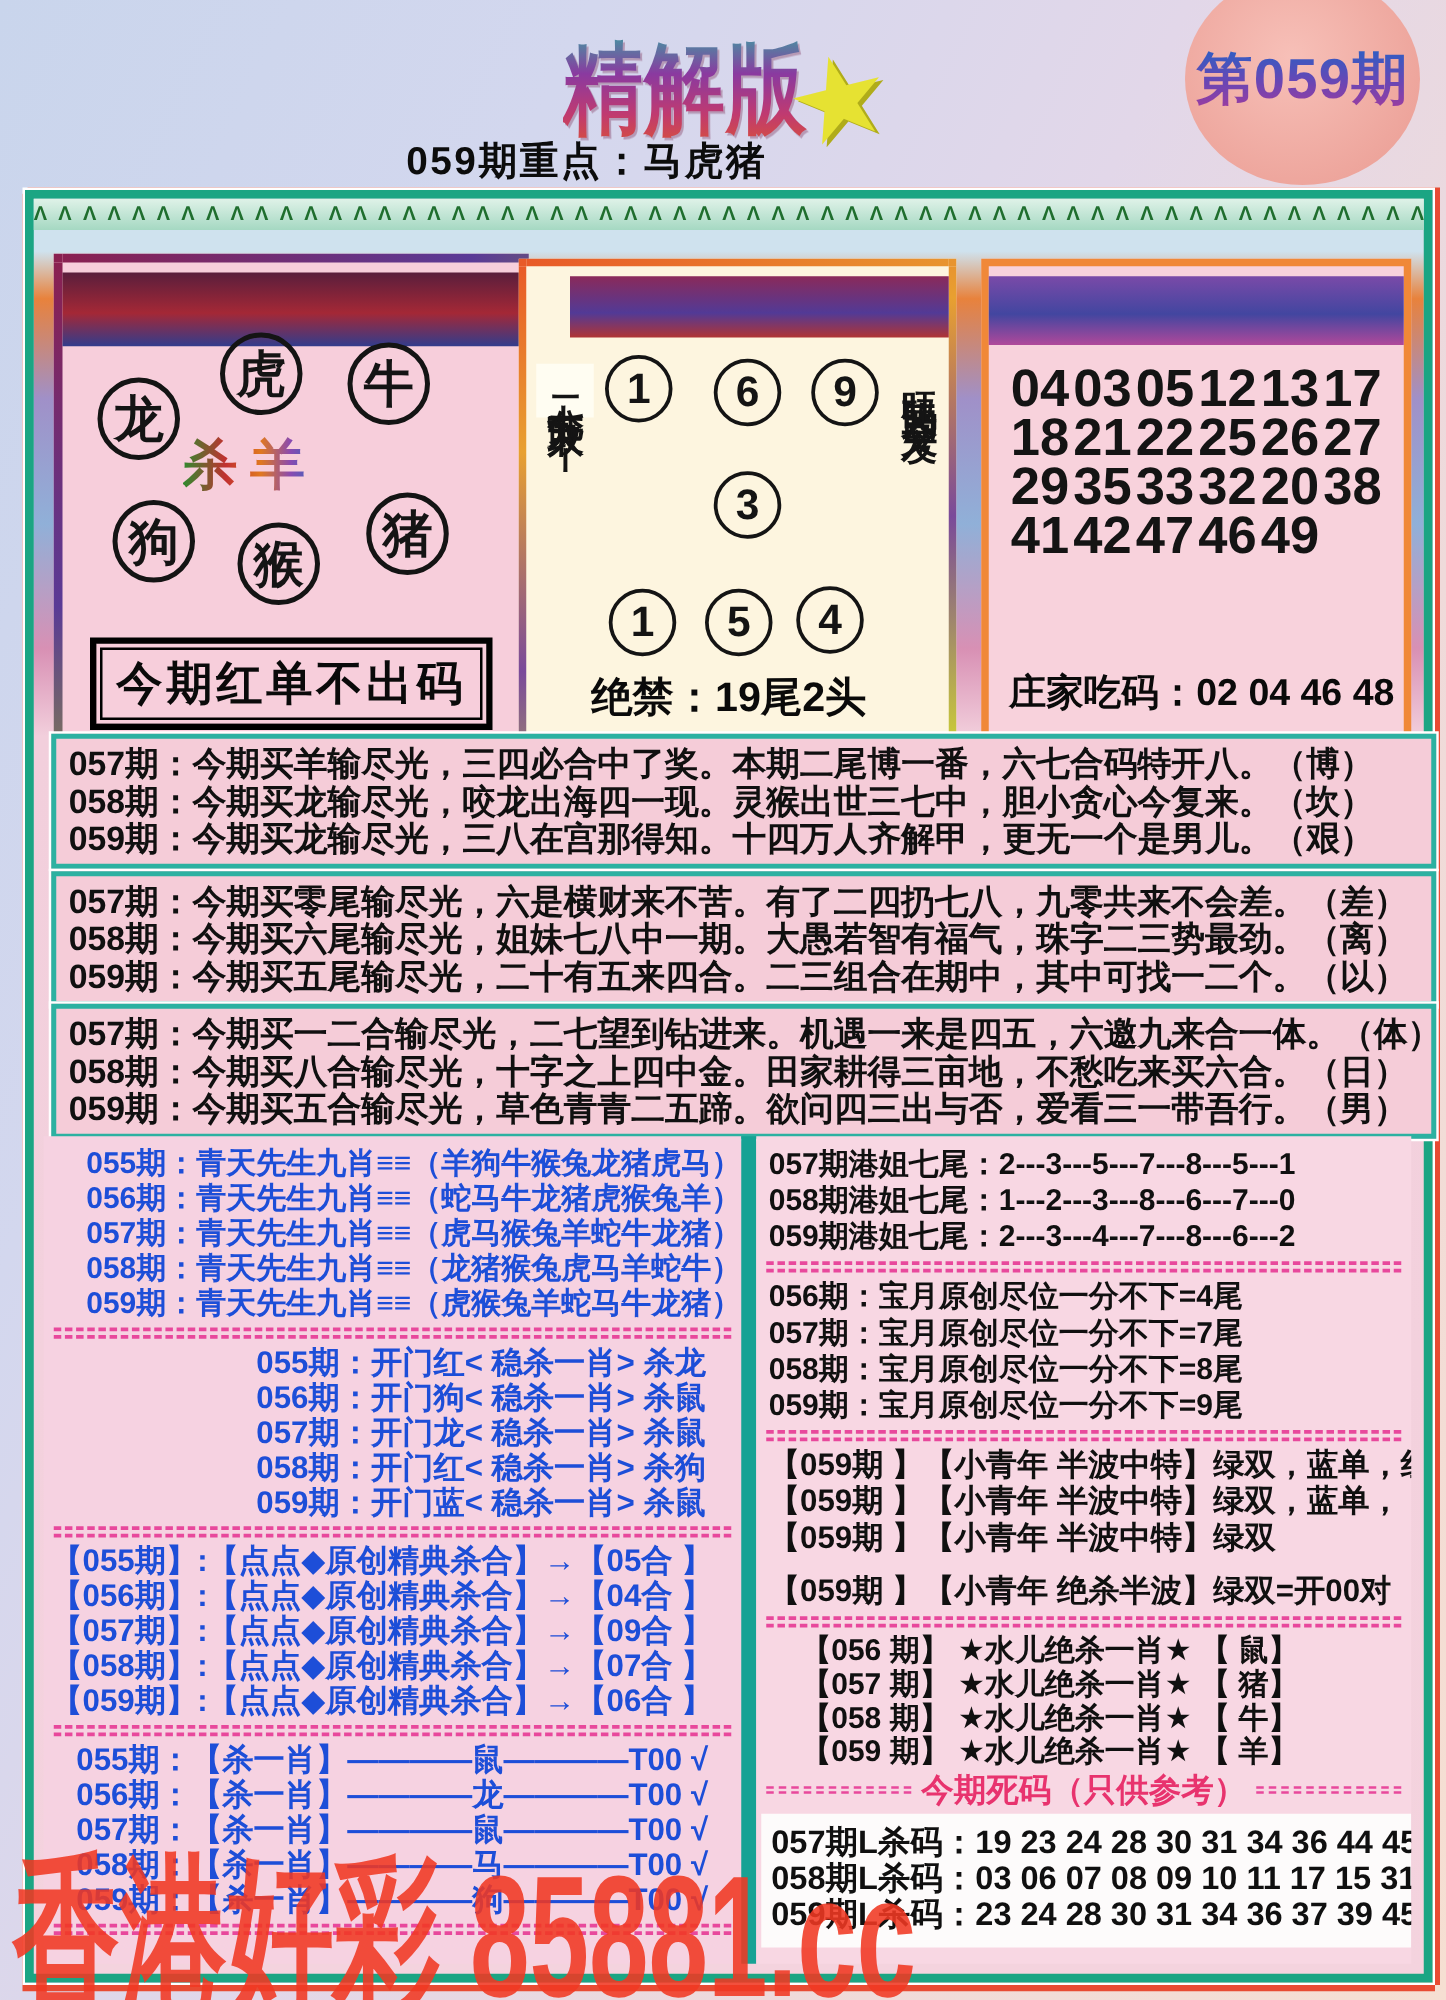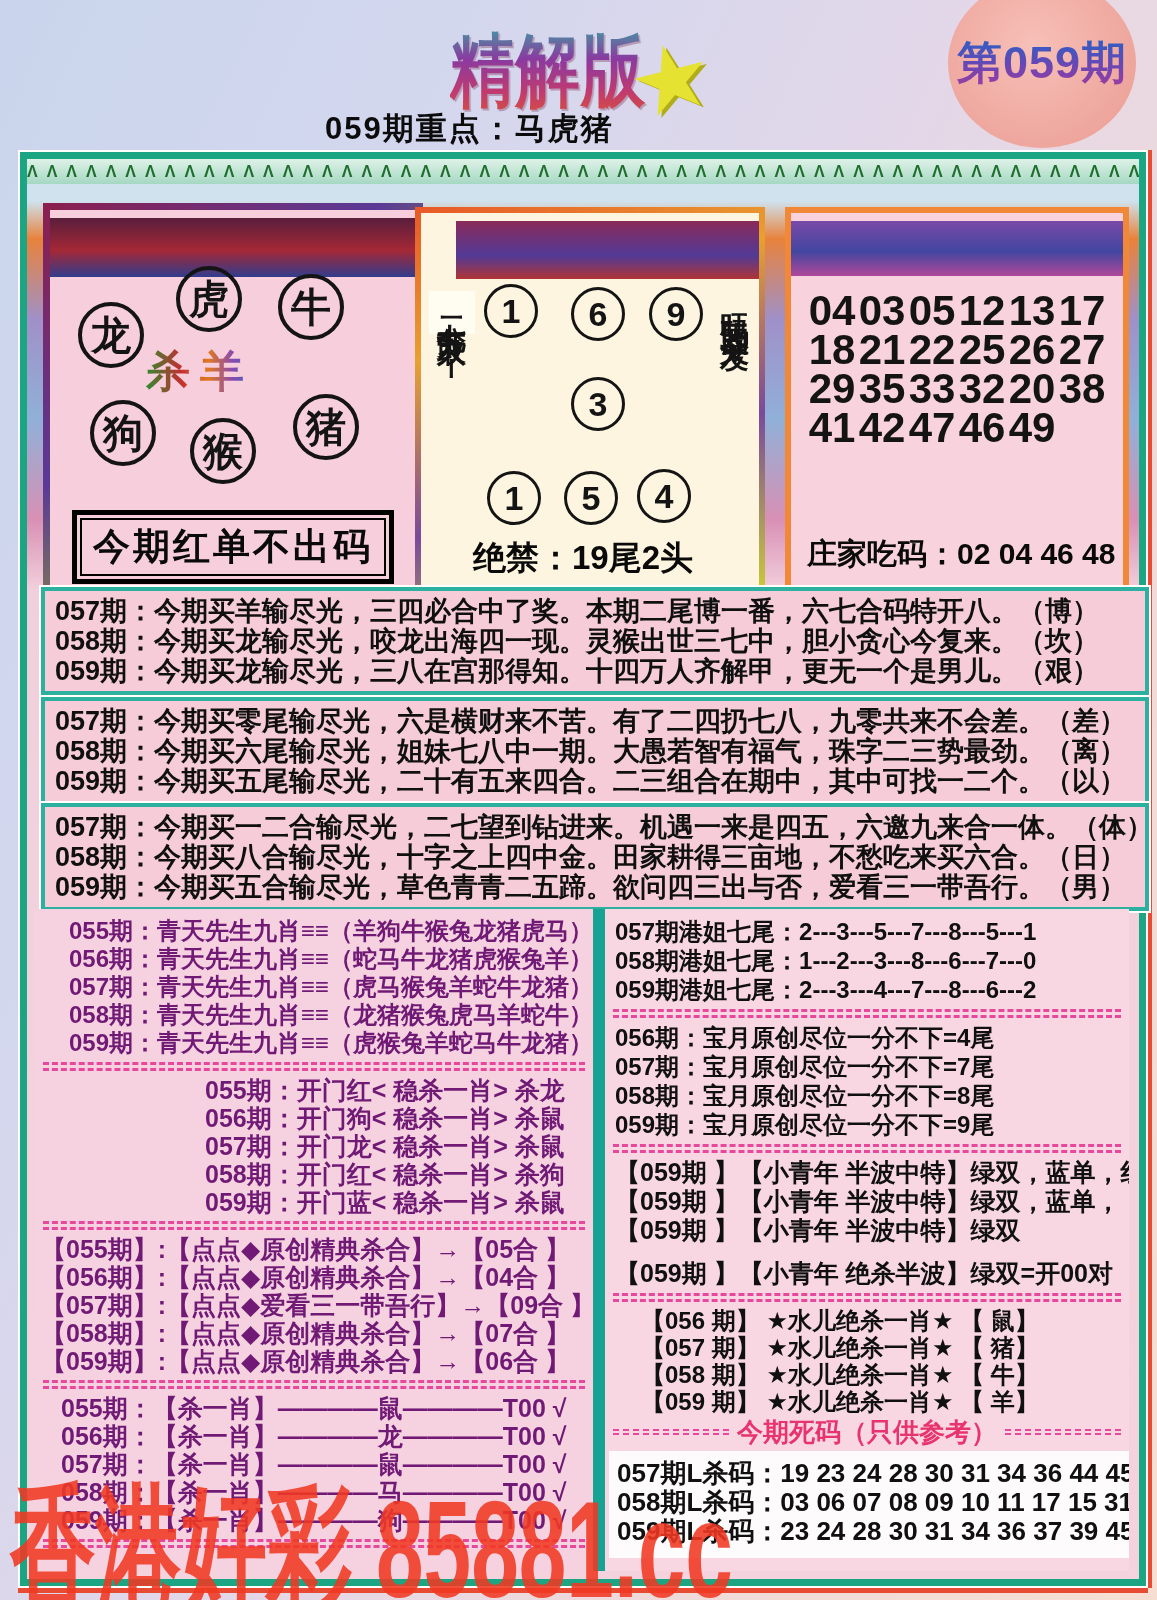--- a/index.html
+++ b/index.html
@@ -42,21 +42,21 @@
   .zc3{left:40px;top:190px;} .zc4{left:140px;top:208px;} .zc5{left:243px;top:184px;}
   .kill{position:absolute;left:96px;top:132px;font-size:44px;font-weight:bold;letter-spacing:10px;
     background:linear-gradient(90deg,#2e8b2e 0%,#c23030 32%,#e07820 58%,#8a4ab0 80%,#2e6ac0 100%);
     -webkit-background-clip:text;background-clip:text;color:transparent;}
   .zfooter{position:absolute;left:22px;right:22px;top:300px;border:5px solid #000;
     box-shadow:inset 0 0 0 3px #f7cedb,inset 0 0 0 5px #000;
     padding:7px 0;text-align:center;font-size:37px;font-weight:bold;letter-spacing:3px;color:#0a0a0a;}
   
   .tbox{position:absolute;left:388px;top:48px;width:338px;height:374px;background:#fdf5df;
     border:6px solid;border-image:linear-gradient(160deg,#e85a28,#e8a030 30%,#7a4a9a 65%,#c8c83a) 1;}
-  .t-tail{margin-top:8px;font-size:43px;letter-spacing:8px;
+  .t-tail{margin-top:8px;font-size:36px;letter-spacing:8px;
     background:linear-gradient(180deg,#8a2a5a,#523a96 60%,#b03434);margin-left:35px;}
   .vstrip{position:absolute;writing-mode:vertical-rl;text-orientation:upright;
     font-size:29px;font-weight:bold;color:#141414;letter-spacing:5px;}
   .vleft{left:8px;top:78px;background:#fffdf2;padding:4px 3px;}
   .vright{right:4px;top:78px;}
   .tcircle{position:absolute;width:48px;height:48px;border:3px solid #141414;border-radius:50%;
     display:flex;align-items:center;justify-content:center;font-size:34px;font-weight:bold;color:#141414;}
   .tc0{left:63px;top:71px;} .tc1{left:150px;top:74px;} .tc2{left:228px;top:74px;}
   .tc3{left:150px;top:164px;} .tc4{left:66px;top:258px;} .tc5{left:143px;top:258px;} .tc6{left:216px;top:256px;}
   .tfooter{position:absolute;left:52px;bottom:6px;font-size:33px;font-weight:bold;color:#0a0a0a;margin-top:33px;}
@@ -70,21 +70,21 @@
   
   .verse{position:absolute;left:14px;width:1080px;background:#f5ccd8;border:4px solid #2cb1a1;
     box-shadow:0 0 0 2px #ffffff;padding:5px 10px;}
   .v1{top:428px;} .v2{top:538px;} .v3{top:644px;}
   .verse .line{font-size:27px;font-weight:600;line-height:30px;color:#101010;white-space:nowrap;}
   
   .bottom{position:absolute;left:8px;top:750px;width:1094px;height:662px;display:flex;}
   .lcol{width:558px;background:#f6d2e1;padding-top:8px;overflow:hidden;}
   .vdiv{width:12px;background:#17a294;}
   .rcol{flex:1;background:#f8d7e3;padding-top:8px;overflow:hidden;}
-  .l-line{font-size:24px;font-weight:600;line-height:28px;white-space:nowrap;color:#701a75;}
+  .l-line{font-size:24px;font-weight:600;line-height:28px;white-space:nowrap;color:#1d4ed8;}
   .nine .l-line{margin-left:34px;}
   .kaimen .l-line{margin-left:170px;font-size:25px;}
   .dian .l-line{margin-left:6px;font-size:25px;}
   .sha .l-line{margin-left:26px;font-size:25px;}
   .r-line{font-size:24px;font-weight:600;line-height:29px;white-space:nowrap;margin-left:10px;color:#101010;}
   .shuier .r-line{margin-left:36px;line-height:27px;}
   .banbo .r-line{font-size:25px;}
   .sep{border-top:3px dashed #e8489c;border-bottom:3px dashed #e8489c;height:3px;margin:5px 8px;}
   .gap14{height:14px;}
   .sima-head{display:flex;align-items:center;margin:2px 8px;height:30px;}
@@ -197,21 +197,21 @@
           <div class="l-line">055期：开门红&lt; 稳杀一肖&gt; 杀龙</div>
           <div class="l-line">056期：开门狗&lt; 稳杀一肖&gt; 杀鼠</div>
           <div class="l-line">057期：开门龙&lt; 稳杀一肖&gt; 杀鼠</div>
           <div class="l-line">058期：开门红&lt; 稳杀一肖&gt; 杀狗</div>
           <div class="l-line">059期：开门蓝&lt; 稳杀一肖&gt; 杀鼠</div>
         </div>
         <div class="sep"></div>
         <div class="dian">
           <div class="l-line">【055期】:【点点◆原创精典杀合】→【05合 】</div>
           <div class="l-line">【056期】:【点点◆原创精典杀合】→【04合 】</div>
-          <div class="l-line">【057期】:【点点◆爱看三一带吾行】→【09合 】</div>
+          <div class="l-line">【057期】:【点点◆原创精典杀合】→【09合 】</div>
           <div class="l-line">【058期】:【点点◆原创精典杀合】→【07合 】</div>
           <div class="l-line">【059期】:【点点◆原创精典杀合】→【06合 】</div>
         </div>
         <div class="sep"></div>
         <div class="sha">
           <div class="l-line">055期：【杀一肖】————鼠————T00 √</div>
           <div class="l-line">056期：【杀一肖】————龙————T00 √</div>
           <div class="l-line">057期：【杀一肖】————鼠————T00 √</div>
           <div class="l-line">058期：【杀一肖】————马————T00 √</div>
           <div class="l-line">059期：【杀一肖】————狗————T00 √</div>

